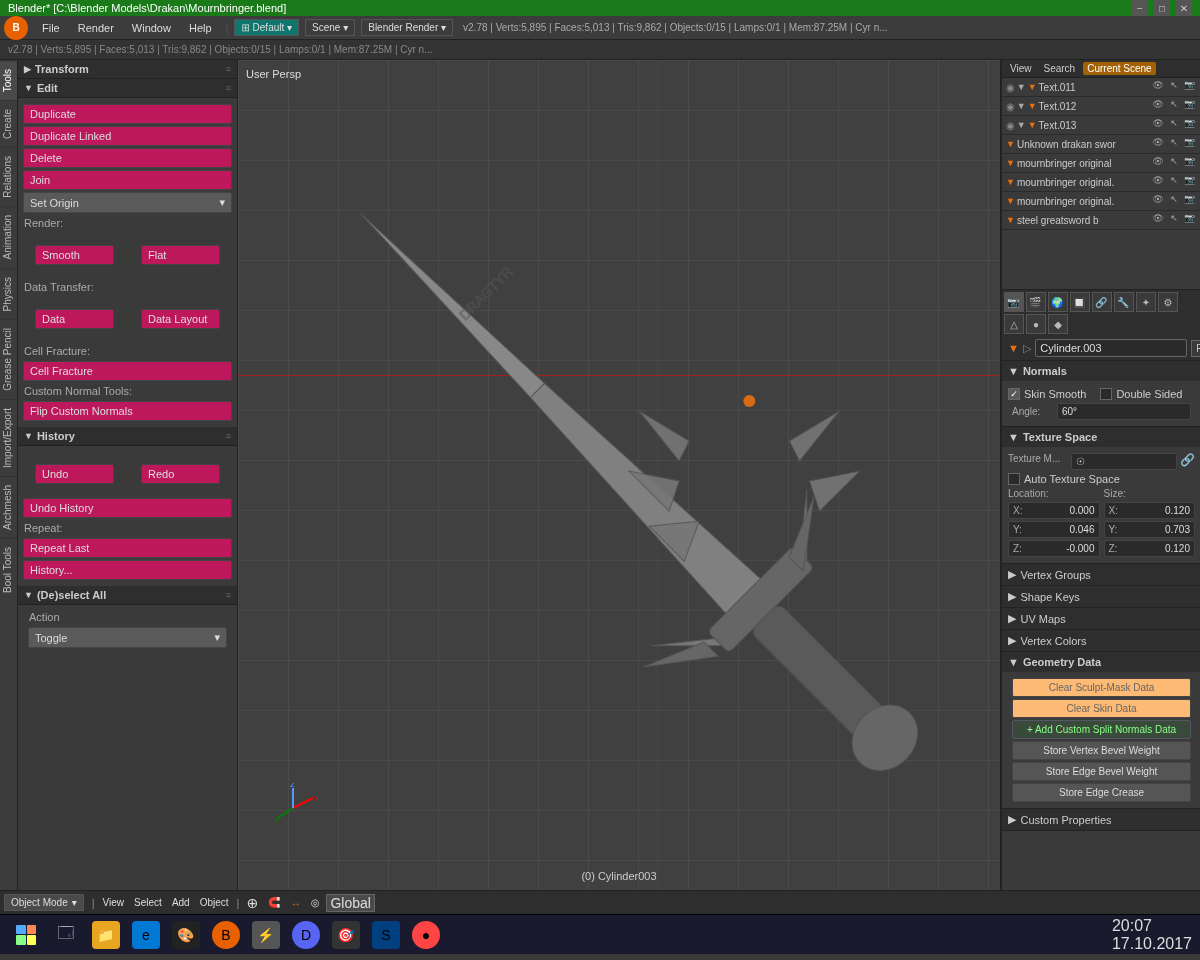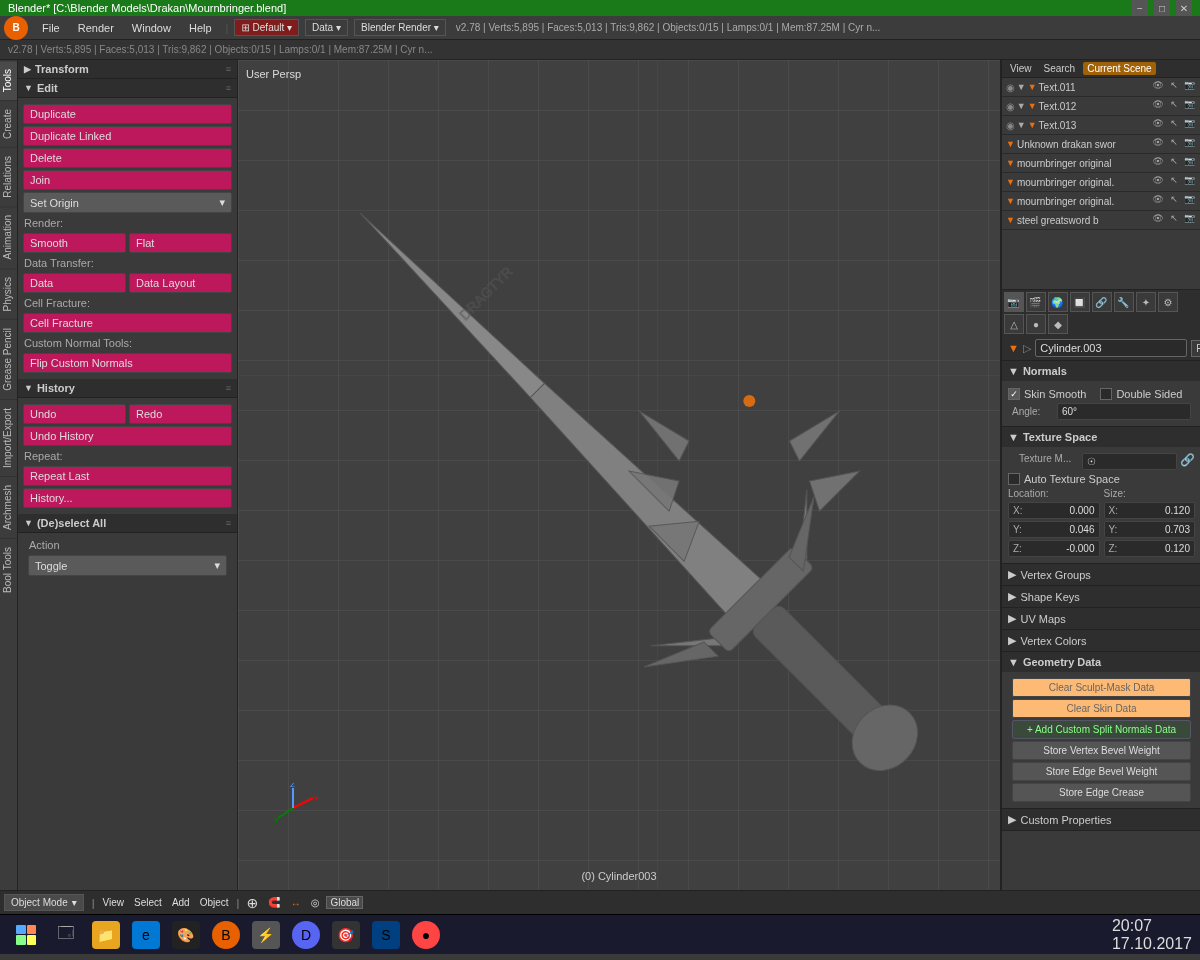--- a/index.html
+++ b/index.html
@@ -133,21 +133,21 @@
       border-radius: 2px;
     }
 
     .tool-row {
       display: flex;
       margin: 2px 5px;
       gap: 3px;
     }
     .tool-row .tool-btn {
       width: 50%;
-      margin: 0;
+      margin: 12px;
     }
 
     .section-content {
       padding: 4px 0;
     }
 
     .label-text {
       padding: 2px 6px;
       font-size: 11px;
       color: #aaa;
@@ -501,22 +501,22 @@
 
 <div id="menubar">
   <div class="menu-logo">
     <span>B</span>
   </div>
   <span class="menu-item">File</span>
   <span class="menu-item">Render</span>
   <span class="menu-item">Window</span>
   <span class="menu-item">Help</span>
   <span style="margin: 0 4px; color:#555;">|</span>
-  <span style="background:#7f1d1d; border:1px solid #555; padding:2px 6px; font-size:10px; color:#ddd; cursor:pointer;">⊞ Default ▾</span>
-  <span style="margin-left:4px; background:#3c3c3c; border:1px solid #555; padding:2px 6px; font-size:10px; color:#ddd; cursor:pointer;">Data ▾</span>
+  <span style="background:#0f766e; border:1px solid #555; padding:2px 6px; font-size:10px; color:#ddd; cursor:pointer;">⊞ Default ▾</span>
+  <span style="margin-left:4px; background:#3c3c3c; border:1px solid #555; padding:2px 6px; font-size:10px; color:#ddd; cursor:pointer;">Scene ▾</span>
   <span style="margin-left:4px; background:#3c3c3c; border:1px solid #555; padding:2px 6px; font-size:10px; color:#ddd; cursor:pointer;">Blender Render ▾</span>
   <span style="margin-left:8px; font-size:10px; color:#aaa;">v2.78 | Verts:5,895 | Faces:5,013 | Tris:9,862 | Objects:0/15 | Lamps:0/1 | Mem:87.25M | Cyr n...</span>
 </div>
 
 <div id="infobar">
   <span style="font-size:10px; color:#888;">v2.78 | Verts:5,895 | Faces:5,013 | Tris:9,862 | Objects:0/15 | Lamps:0/1 | Mem:87.25M | Cyr n...</span>
 </div>
 
 <div id="main">
 
@@ -795,21 +795,21 @@
         </div>
       </div>
 
       <div class="right-section">
         <div class="right-section-header">
           <span style="margin-right:4px;">▼</span>
           <span>Texture Space</span>
         </div>
         <div class="right-section-content">
           <div class="field-row">
-            <span style="color:#aaa; font-size:10px; width:60px;margin-left:11px;">Texture M...</span>
+            <span style="color:#aaa; font-size:10px; width:60px;">Texture M...</span>
             <div class="field-box">
               <span>☉</span>
             </div>
             <span style="color:#5af; cursor:pointer; font-size:12px;">🔗</span>
           </div>
           <div class="checkbox-row">
             <div class="checkbox"></div>
             <span>Auto Texture Space</span>
           </div>
 
@@ -905,21 +905,21 @@
   <span style="font-size:10px; color:#ddd; cursor:pointer;">View</span>
   <span style="font-size:10px; color:#ddd; cursor:pointer; margin-left:6px;">Select</span>
   <span style="font-size:10px; color:#ddd; cursor:pointer; margin-left:6px;">Add</span>
   <span style="font-size:10px; color:#ddd; cursor:pointer; margin-left:6px;">Object</span>
   <span style="margin-left:4px; color:#888;">|</span>
 
   <span style="font-size:14px; cursor:pointer; padding:0 3px;">⊕</span>
   <span style="font-size:10px; cursor:pointer; padding:0 3px;">🧲</span>
   <span style="font-size:10px; cursor:pointer; padding:0 3px; color:#e87010;">↔</span>
   <span style="font-size:10px; cursor:pointer; padding:0 3px;">◎</span>
-  <span style="font-size:10px; cursor:pointer; padding:0 3px; background:#4a4a4a; border:1px solid #666;">Global</span>
+  <span style="font-size:14px; cursor:pointer; padding:0 3px; background:#4a4a4a; border:1px solid #666;">Global</span>
 </div>
 
 <div id="taskbar">
 
   <button class="taskbar-btn">
     <div style="width:20px; height:20px; display:grid; grid-template-columns:1fr 1fr; gap:1px;">
       <div style="background:#5af; border-radius:1px;"></div>
       <div style="background:#f85; border-radius:1px;"></div>
       <div style="background:#8f8; border-radius:1px;"></div>
       <div style="background:#ff5; border-radius:1px;"></div>

